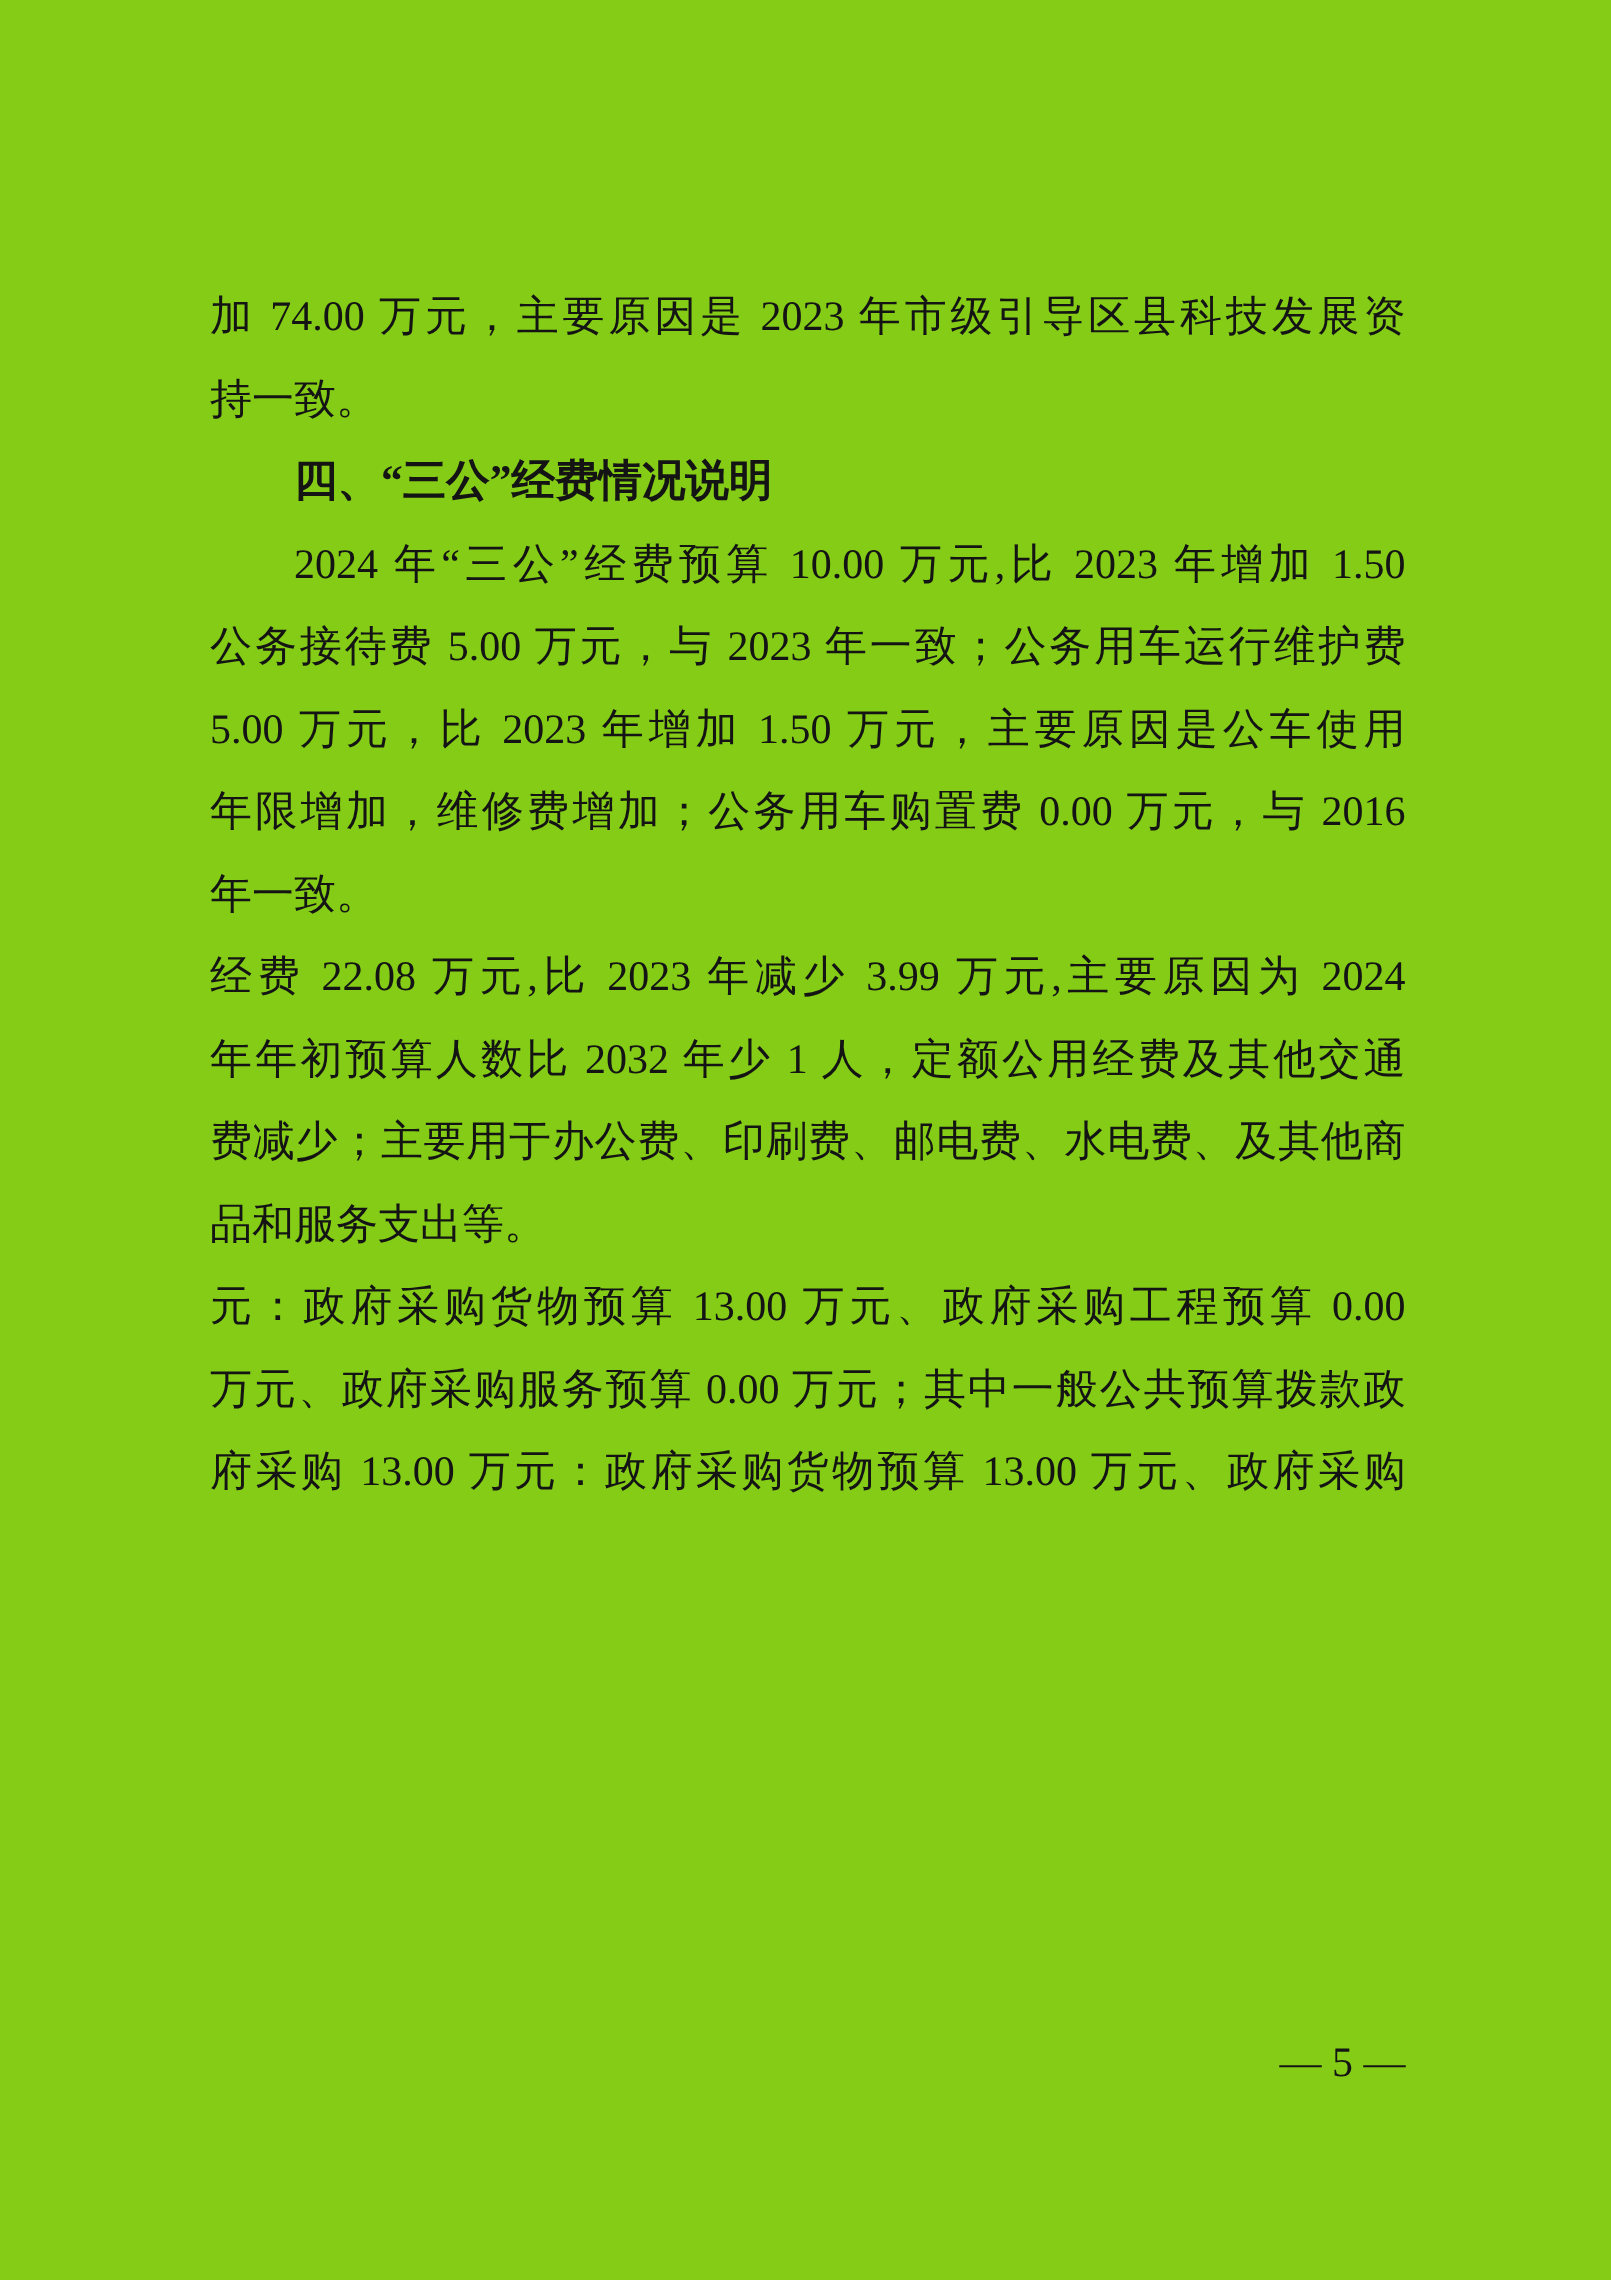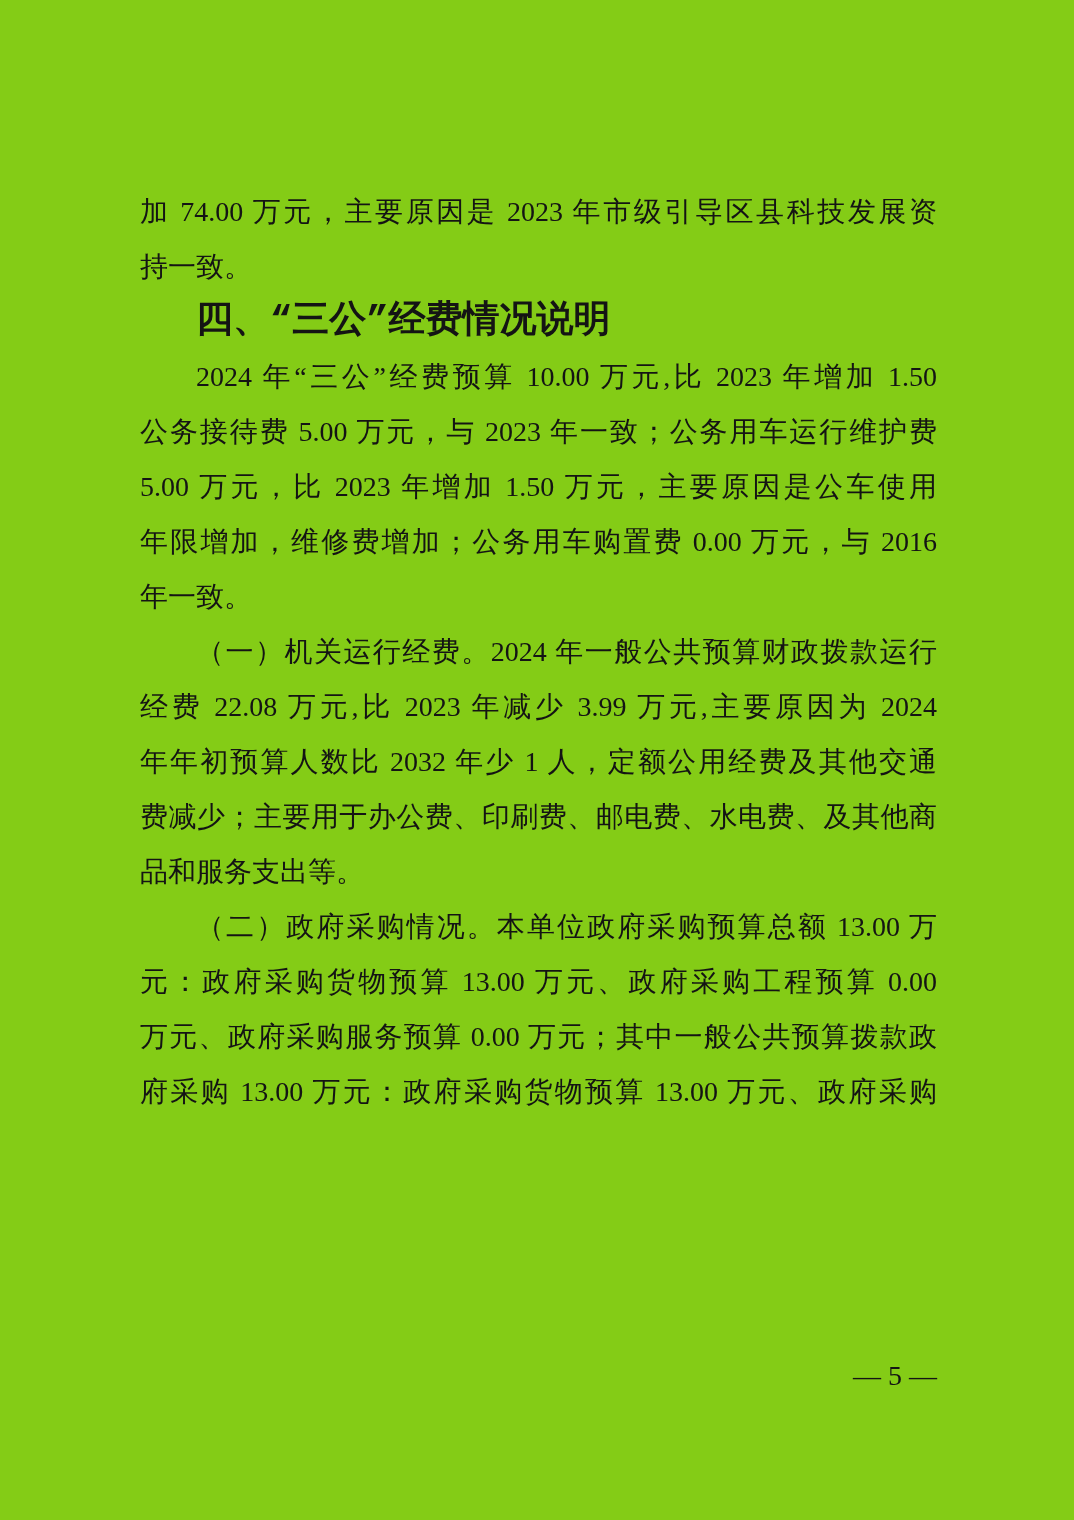--- a/index.html
+++ b/index.html
@@ -30,23 +30,23 @@
     text-align: left;
   }
   .fill {
     text-align: justify;
     text-align-last: justify;
   }
   .indent {
     text-indent: 56px;
   }
   .heading {
-    font-family: Liberation Mono, monospace;
+    font-family: Liberation Serif, serif;
     font-weight: 700;
-    font-size: 37px;
+    font-size: 29px;
     text-align: right;
     text-align-last: left;
   }
   .footer {
     position: absolute;
     top: 1348px;
     right: 137px;
     height: 55px;
     line-height: 55px;
     font-size: 28px;
@@ -59,24 +59,22 @@
 <div class="page">
   <div class="content">
     <div class="line fill">加 74.00 万元，主要原因是 2023 年市级引导区县科技发展资</div>
     <div class="line">持一致。</div>
     <div class="line heading indent">四、“三公”经费情况说明</div>
     <div class="line fill indent">2024 年“三公”经费预算 10.00 万元,比 2023 年增加 1.50</div>
     <div class="line fill">公务接待费 5.00 万元，与 2023 年一致；公务用车运行维护费</div>
     <div class="line fill">5.00 万元，比 2023 年增加 1.50 万元，主要原因是公车使用</div>
     <div class="line fill">年限增加，维修费增加；公务用车购置费 0.00 万元，与 2016</div>
     <div class="line">年一致。</div>
-    <div class="line fill indent">（一）机关运行经费。2024 年一般公共预算财政拨款运行</div>
     <div class="line fill">经费 22.08 万元,比 2023 年减少 3.99 万元,主要原因为 2024</div>
     <div class="line fill">年年初预算人数比 2032 年少 1 人，定额公用经费及其他交通</div>
     <div class="line fill">费减少；主要用于办公费、印刷费、邮电费、水电费、及其他商</div>
     <div class="line">品和服务支出等。</div>
-    <div class="line fill indent">（二）政府采购情况。本单位政府采购预算总额 13.00 万</div>
     <div class="line fill">元：政府采购货物预算 13.00 万元、政府采购工程预算 0.00</div>
     <div class="line fill">万元、政府采购服务预算 0.00 万元；其中一般公共预算拨款政</div>
     <div class="line fill">府采购 13.00 万元：政府采购货物预算 13.00 万元、政府采购</div>
   </div>
   <div class="footer">— 5 —</div>
 </div>
 
 </body></html>

